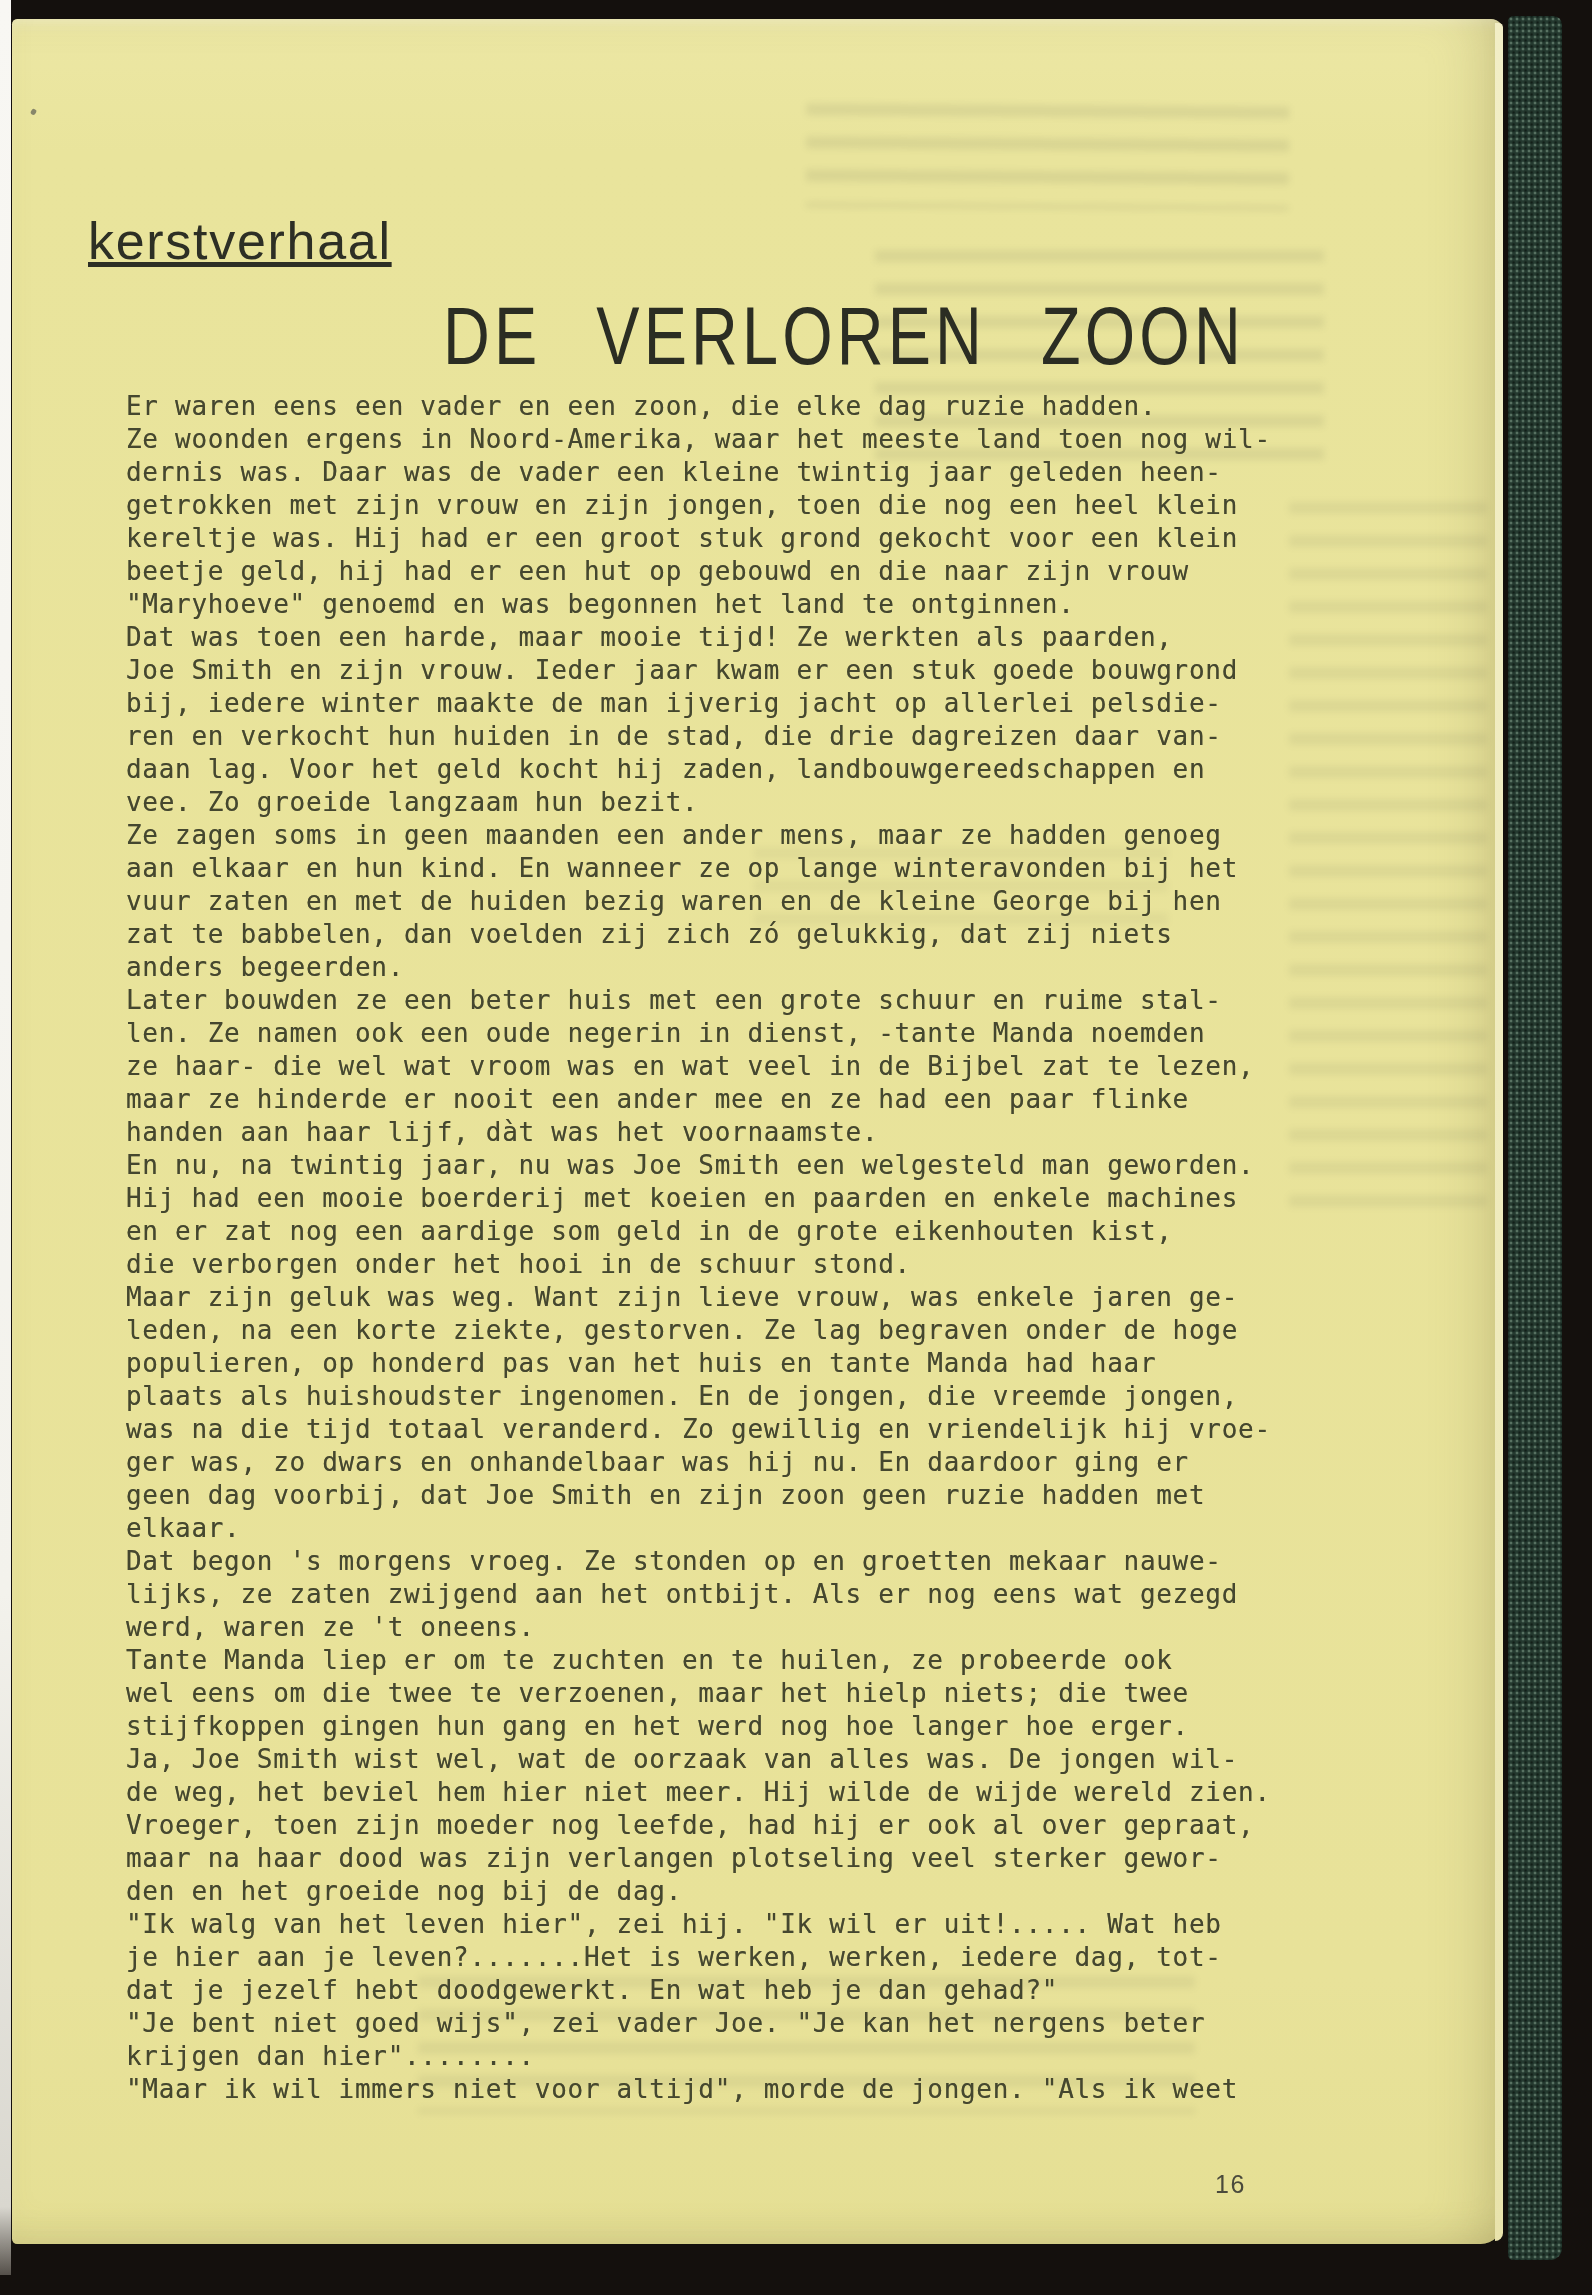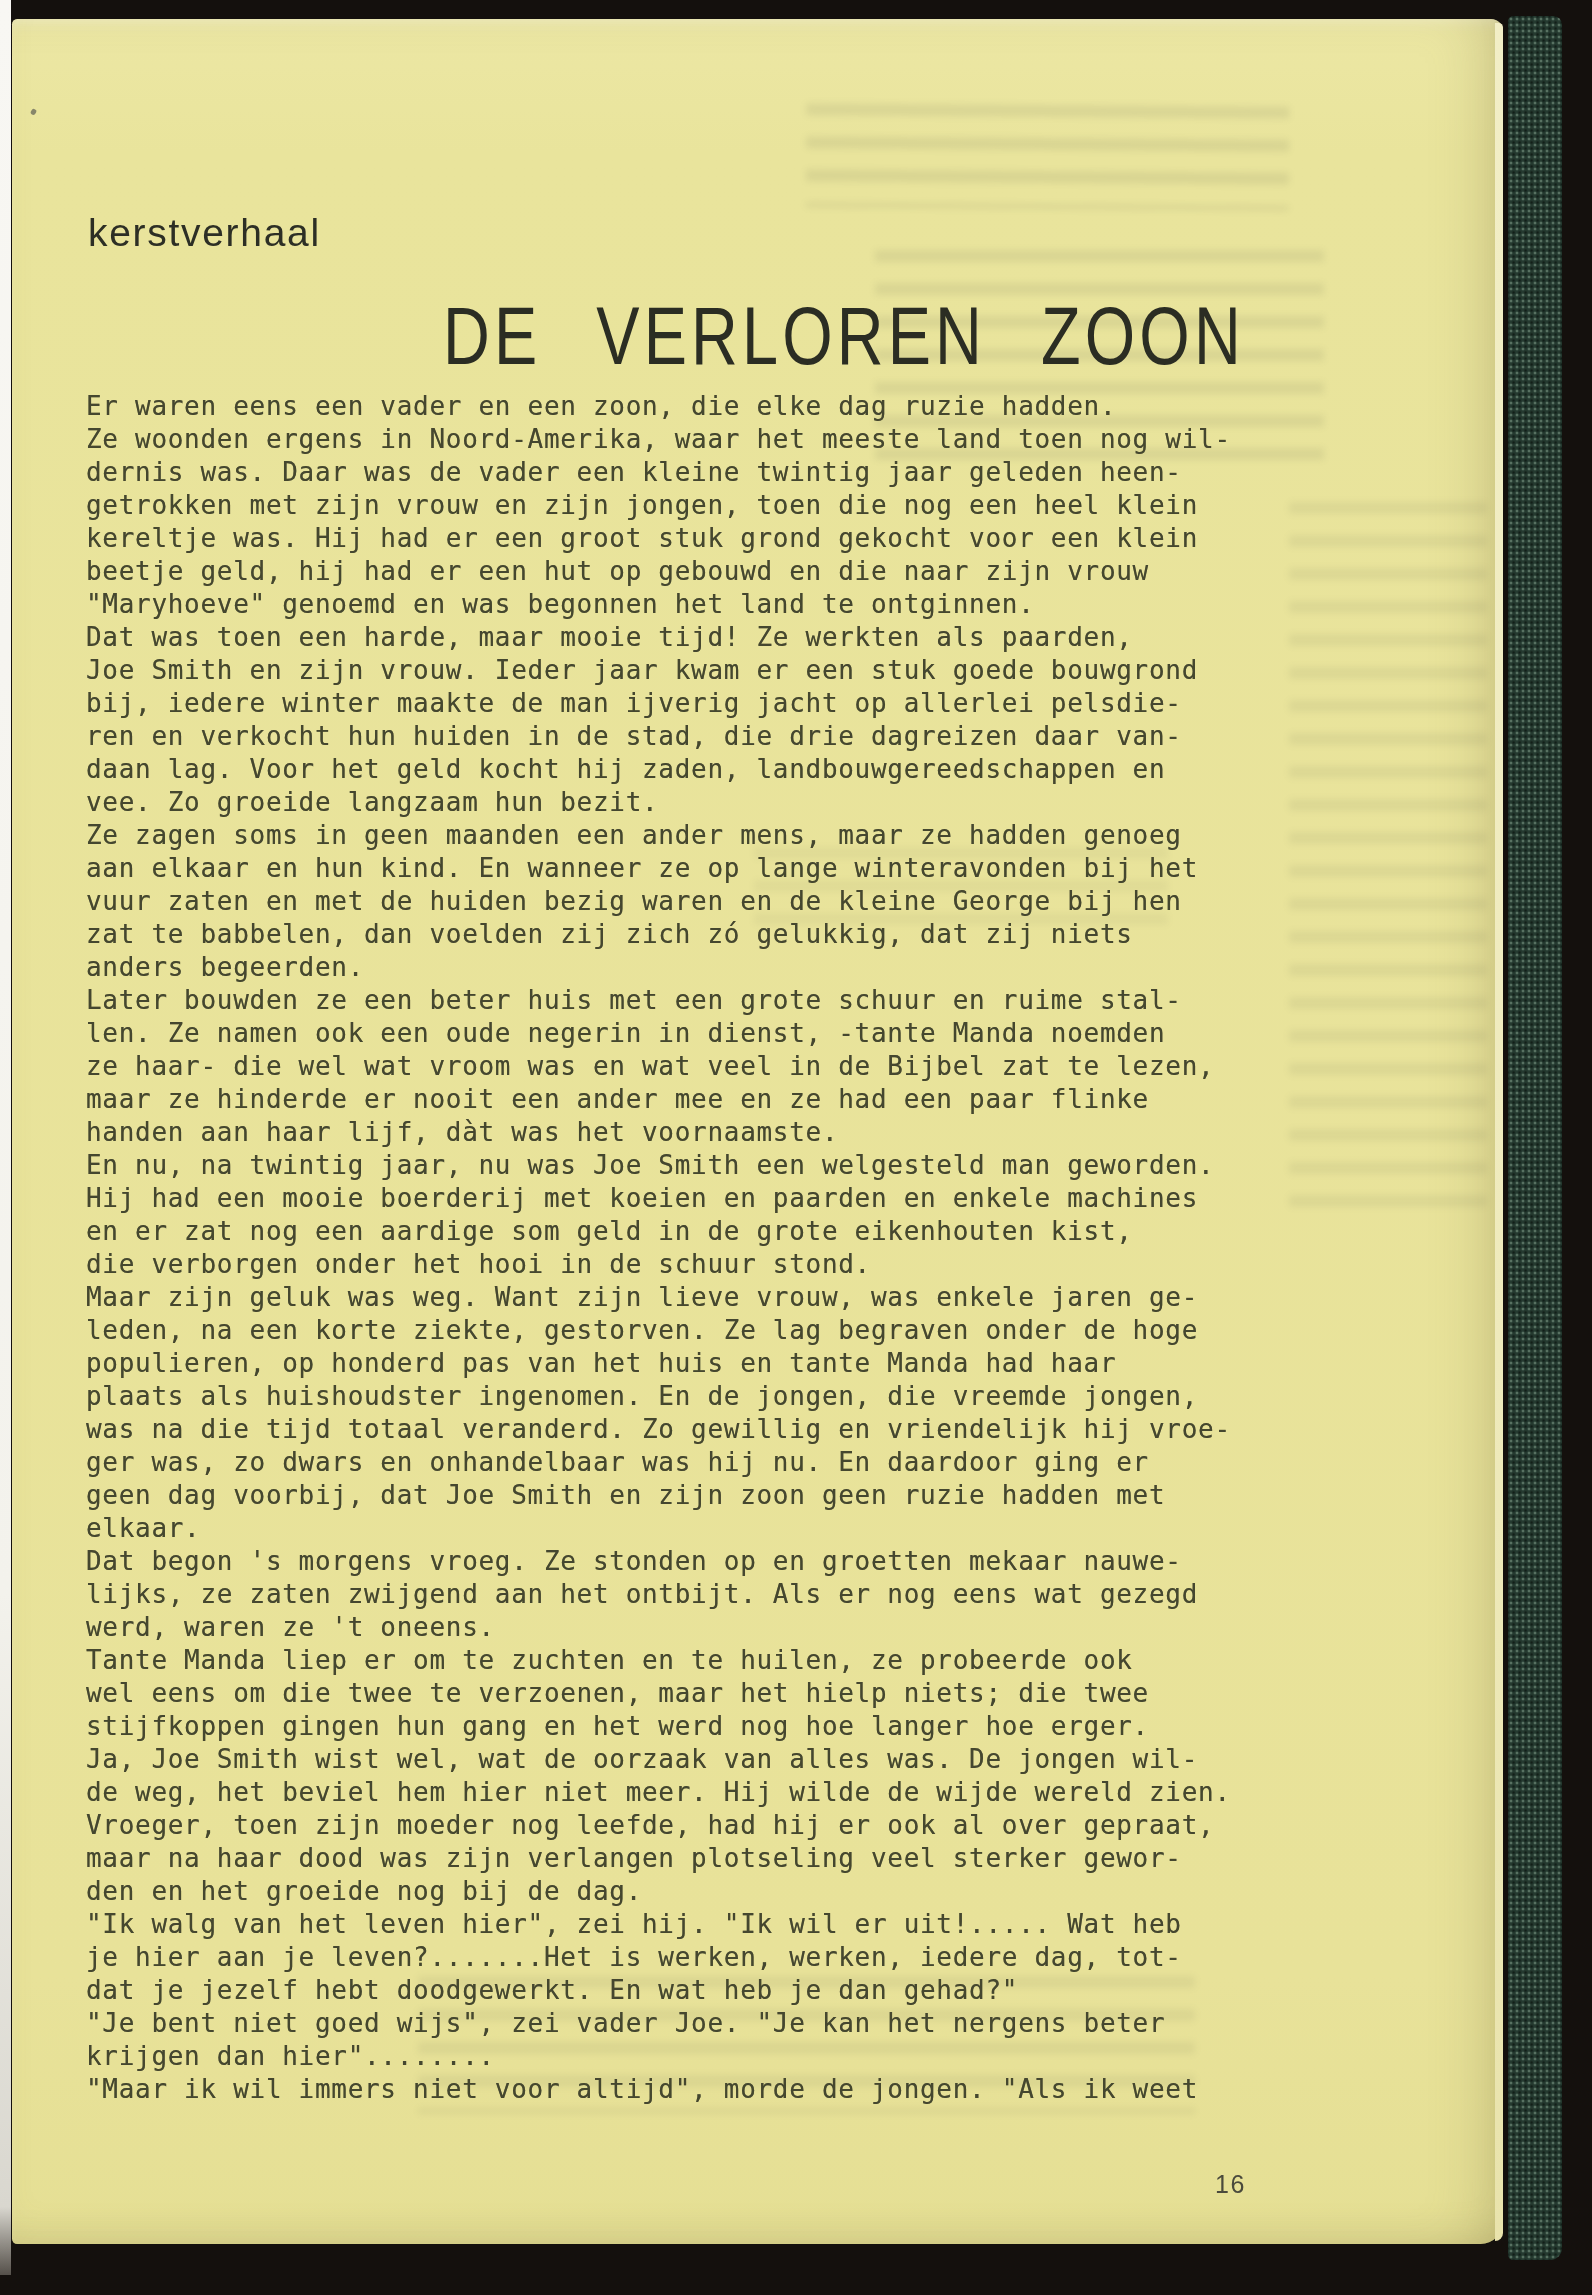--- a/index.html
+++ b/index.html
@@ -34,32 +34,32 @@
             rgba(90,95,70,.85) 0 12px,rgba(90,95,70,0) 12px 33px);}
   .g1{left:794px;top:86px;width:483px;height:104px;transform:rotate(.4deg);}
   .g2{left:863px;top:231px;width:449px;height:224px;opacity:.12;}
   .g3{left:1277px;top:483px;width:198px;height:708px;opacity:.10;}
   .g4{left:406px;top:1957px;width:777px;height:138px;opacity:.10;}
   .g5{left:742px;top:828px;width:414px;height:95px;opacity:.07;}
   .speck{position:absolute;left:19px;top:90px;width:5.2px;height:6px;
          background:#6e6e5c;border-radius:50% 40% 60% 50%;transform:rotate(28deg);opacity:.8;}
   
   .kicker{position:absolute;left:76px;top:192px;
-          font-family:"Liberation Sans",sans-serif;font-size:39px;font-weight:normal;
-          letter-spacing:1.7px;color:#2d2f25;}
+          font-family:"Liberation Sans",sans-serif;font-size:52px;font-weight:normal;
+          letter-spacing:1.7px;color:#2d2f25;text-decoration:underline;}
   .title{position:absolute;left:431px;top:271px;margin:0;white-space:nowrap;
          font-family:"Liberation Sans",sans-serif;font-size:81px;font-weight:normal;
          letter-spacing:5.2px;word-spacing:41px;color:#2b2d23;
          transform:scaleX(.8);transform-origin:left top;}
   
   .body-text{position:absolute;left:74px;top:371px;width:1277px;
              font-family:"DejaVu Sans Mono","Liberation Mono",monospace;
              font-size:26px;line-height:33px;letter-spacing:0.7px;
              color:#45472f;white-space:pre;text-shadow:0 0 0.5px rgba(69,71,47,.55);}
-  .line{height:33px;}
+  .line{height:33px;margin-left:40px;}
   .pagenum{position:absolute;left:1203px;top:2151px;
            font-family:"Liberation Sans",sans-serif;font-size:25px;color:#4a4a3c;
            letter-spacing:1.7px;}
 </style>
 </head>
 <body>
 
 <div class="stage">
   <div class="left-edge"></div>
   <div class="cloth"></div>

